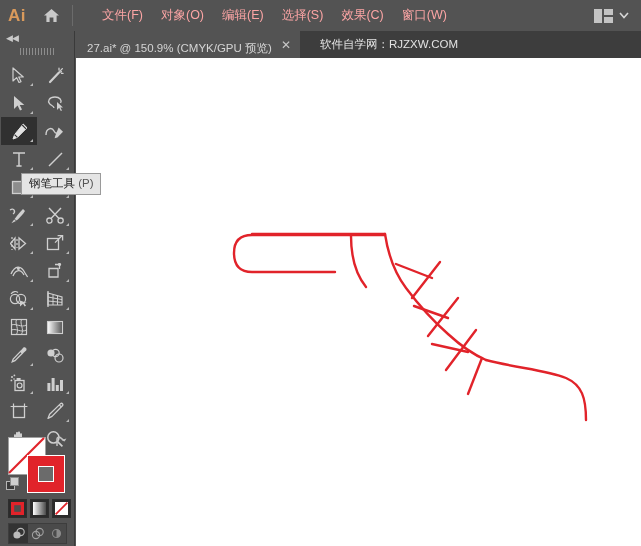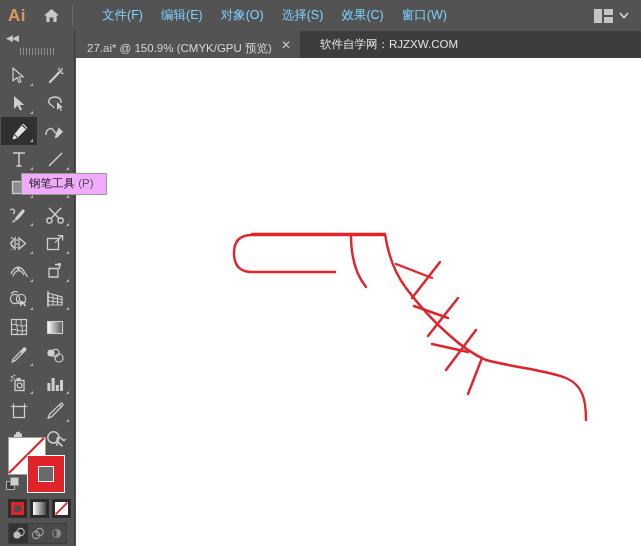--- a/index.html
+++ b/index.html
@@ -23,21 +23,21 @@
     color: #d99a5c; font-size: 17px; font-weight: bold;
     letter-spacing: .5px;
   }
   .home-btn {
     width: 34px; height: 31px;
     display: flex; align-items: center; justify-content: center;
   }
   .vsep { width: 1px; height: 21px; background: #6b6b6b; margin: 0 4px; }
   .menu-items { display: flex; align-items: center; margin-left: 16px; gap: 0px; }
   .menu-item {
-    color: #7dd3fc; font-size: 12.5px;
+    color: #fca5a5; font-size: 12.5px;
     padding: 4px 9px; white-space: nowrap; cursor: default;
   }
   .ws-switch {
     position: absolute; right: 6px; top: 0; height: 31px;
     display: flex; align-items: center; gap: 6px; padding: 0 6px;
   }
 
   
   .tabbar {
     position: absolute; left: 0; top: 31px; width: 641px; height: 27px;
@@ -85,22 +85,22 @@
     position: absolute; right: 4px; bottom: 3px;
     width: 0; height: 0;
     border-left: 3.5px solid transparent;
     border-bottom: 3.5px solid #b9b9b9;
   }
   .tool svg { display: block; }
 
   
   .tooltip {
     position: absolute; left: 21px; top: 142px;
-    background: #f0abfc; border: 1px solid #9a9a9a;
-    padding: 2px 12px 3px 7px;
+    background: #e5e5e5; border: 1px solid #9a9a9a;
+    padding: 2px 6px 3px 7px;
     font-size: 11.5px; color: #1d1d1d; white-space: nowrap;
     z-index: 50;
   }
   .tooltip .key { color: #555; }
 
   
   .colorsec { position: absolute; left: 0; top: 400px; width: 75px; }
   .fillstroke { position: relative; width: 75px; height: 66px; }
   .sw-fill {
     position: absolute; left: 8px; top: 6px; width: 38px; height: 38px;
@@ -163,22 +163,22 @@
   <div class="menubar">
     <div class="ai-logo">Ai</div>
     <div class="home-btn">
       <svg width="17" height="15" viewBox="0 0 17 15">
         <path d="M8.5 1 L16 7.6 L13.6 7.6 L13.6 14 L10.4 14 L10.4 9.6 L6.6 9.6 L6.6 14 L3.4 14 L3.4 7.6 L1 7.6 Z" fill="#c9c9c9"></path>
       </svg>
     </div>
     <div class="vsep"></div>
     <div class="menu-items">
       <div class="menu-item">文件(F)</div>
+      <div class="menu-item">对象(O)</div>
       <div class="menu-item">编辑(E)</div>
-      <div class="menu-item">对象(O)</div>
       <div class="menu-item">选择(S)</div>
       <div class="menu-item">效果(C)</div>
       <div class="menu-item">窗口(W)</div>
     </div>
     <div class="ws-switch">
       <svg width="19" height="14" viewBox="0 0 19 14">
         <rect x="0" y="0" width="8" height="14" fill="#c4c4c4"></rect>
         <rect x="10" y="0" width="9" height="6" fill="#c4c4c4"></rect>
         <rect x="10" y="8" width="9" height="6" fill="#c4c4c4"></rect>
       </svg>

